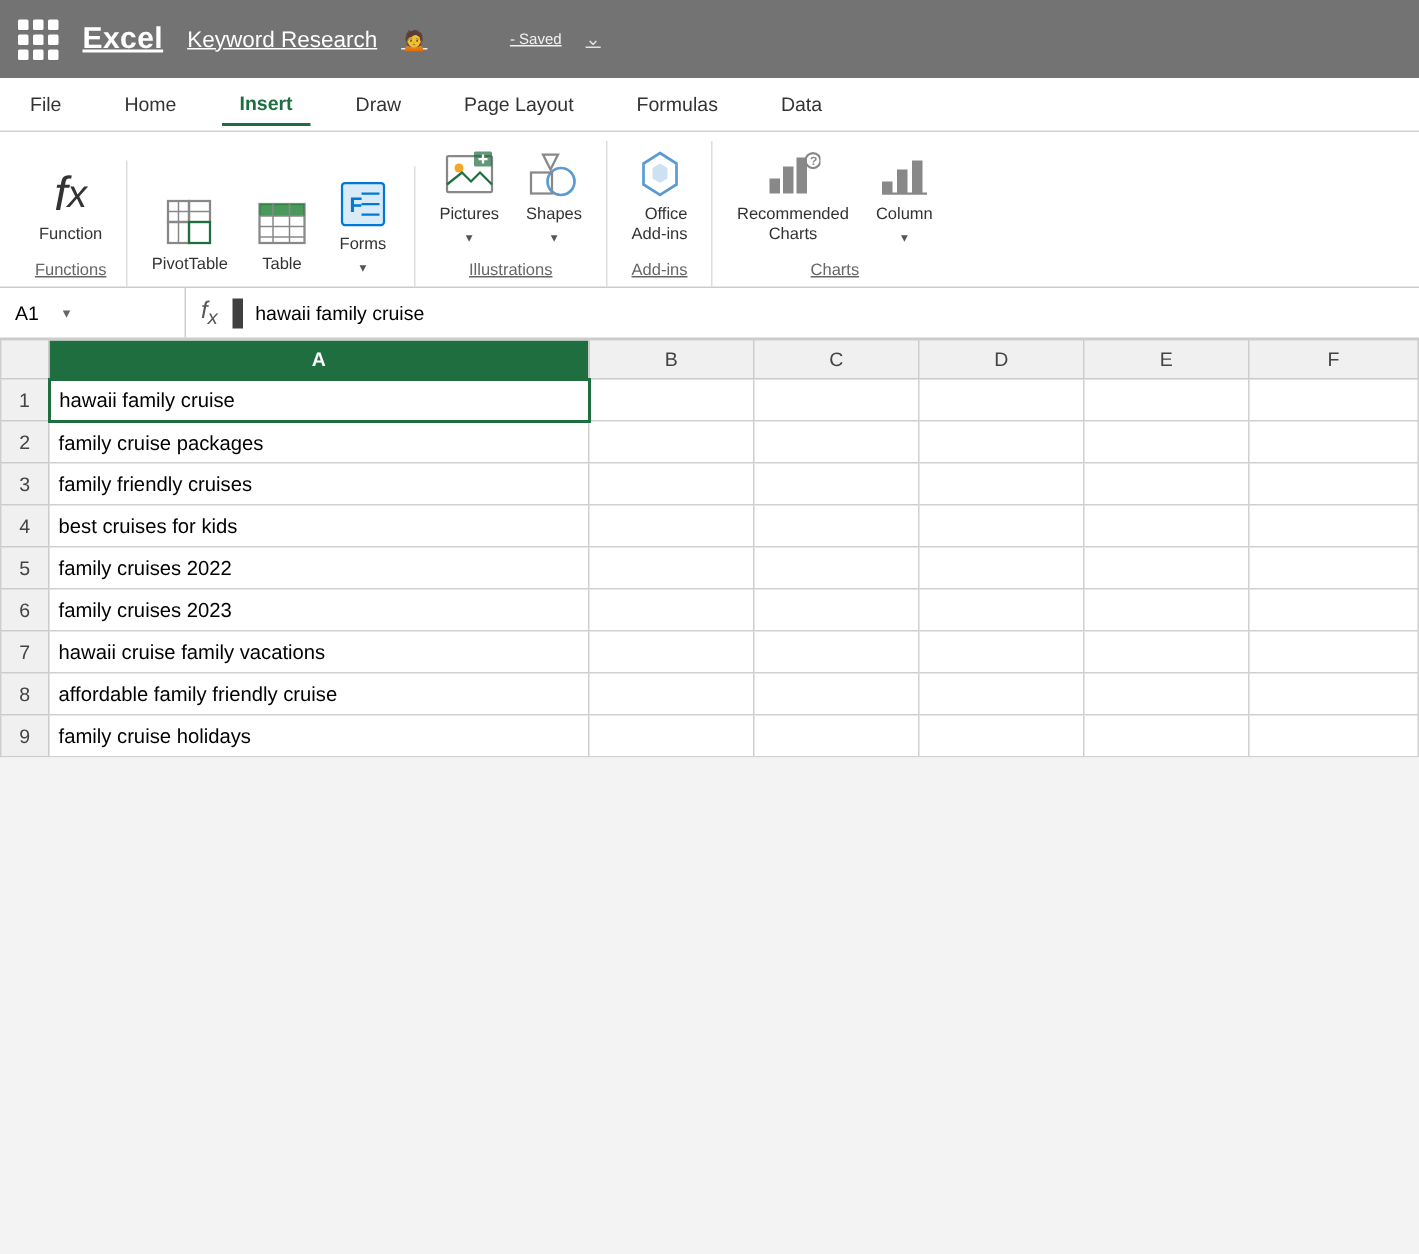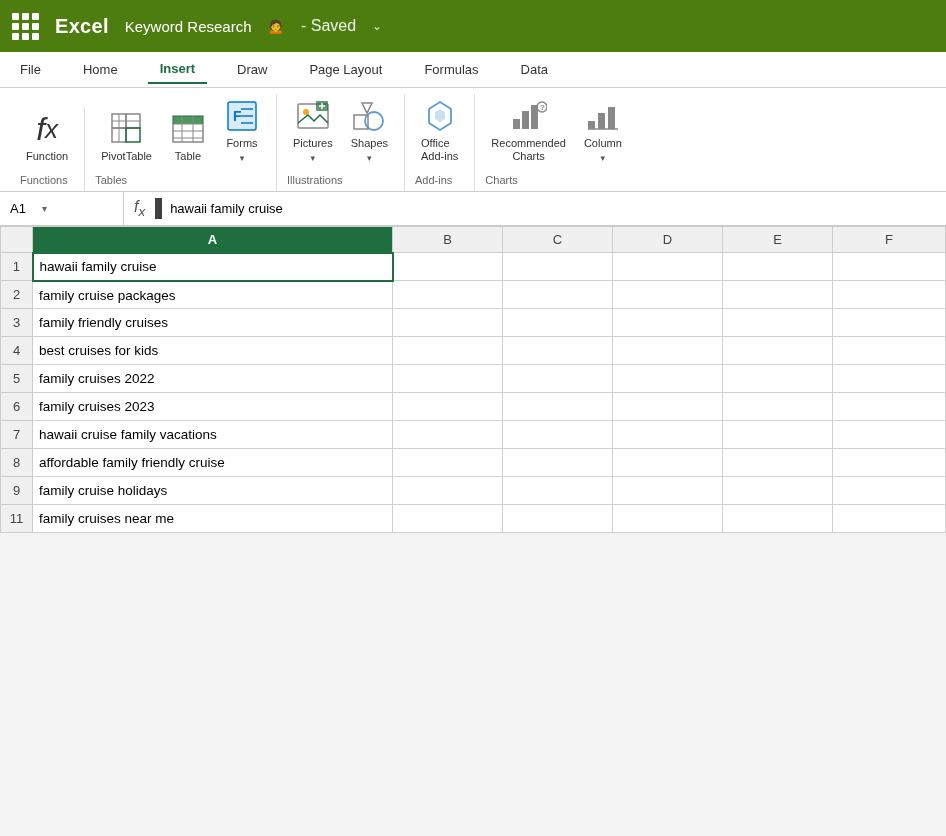--- a/index.html
+++ b/index.html
@@ -1,26 +1,27 @@
 <!DOCTYPE html>
 <html><head>
   <meta charset="utf-8">
   <style>
     * { box-sizing: border-box; margin: 0; padding: 0; }
     body { font-family: 'Segoe UI', Arial, sans-serif; background: #f3f3f3; width: 946px; overflow-x: hidden; }
 
     
     .title-bar {
-      background: #4d7c0f;
+      background: #737373;
       color: white;
       height: 52px;
       display: flex;
       align-items: center;
       padding: 0 12px;
       gap: 16px;
+      text-decoration: underline;
     }
     .app-grid-icon {
       display: grid;
       grid-template-columns: repeat(3, 7px);
       grid-template-rows: repeat(3, 7px);
       gap: 3px;
       cursor: pointer;
     }
     .app-grid-icon span {
       background: white;
@@ -37,22 +38,23 @@
       color: white;
       display: flex;
       align-items: center;
       gap: 16px;
     }
     .doc-title .collab-icon {
       font-size: 14px;
       opacity: 0.9;
     }
     .doc-title .saved {
-      font-size: 16px;
+      font-size: 10px;
       opacity: 0.9;
+      margin-left: 39px;
     }
     .doc-title .dropdown-arrow {
       font-size: 12px;
       opacity: 0.8;
     }
 
     
     .menu-bar {
       background: #fff;
       border-bottom: 1px solid #d0d0d0;
@@ -98,23 +100,25 @@
     .ribbon-group-items {
       display: flex;
       align-items: flex-end;
       gap: 6px;
       flex: 1;
       padding-bottom: 4px;
     }
     .ribbon-group-label {
       font-size: 11px;
       color: #666;
+      text-align: center;
       width: 100%;
       padding: 3px 0 5px;
       margin-top: auto;
+      text-decoration: underline;
     }
     .ribbon-btn {
       display: flex;
       flex-direction: column;
       align-items: center;
       gap: 3px;
       cursor: pointer;
       padding: 4px 6px;
       border-radius: 4px;
       min-width: 44px;
@@ -333,21 +337,20 @@
             <text x="8" y="22" font-size="14" font-weight="bold" fill="#0078d4">F</text>
             <line x1="16" y1="10" x2="28" y2="10" stroke="#0078d4" stroke-width="1.5"></line>
             <line x1="16" y1="17" x2="28" y2="17" stroke="#0078d4" stroke-width="1.5"></line>
             <line x1="16" y1="24" x2="28" y2="24" stroke="#0078d4" stroke-width="1.5"></line>
           </svg>
         </div>
         <div class="label">Forms</div>
         <div class="caret">▾</div>
       </div>
     </div>
-    <div class="ribbon-group-label">Tables</div>
   </div>
 
   <div class="ribbon-group">
     <div class="ribbon-group-items">
 
       <div class="ribbon-btn">
         <div class="icon">
           <svg width="34" height="34" viewBox="0 0 34 34">
             <rect x="2" y="5" width="30" height="24" rx="1" fill="none" stroke="#888" stroke-width="1.5"></rect>
             <circle cx="10" cy="13" r="3" fill="#f5a623"></circle>
@@ -378,21 +381,21 @@
 
   <div class="ribbon-group">
     <div class="ribbon-group-items">
       <div class="ribbon-btn">
         <div class="icon">
           <svg width="34" height="34" viewBox="0 0 34 34">
             <polygon points="17,3 28,10 28,24 17,31 6,24 6,10" fill="none" stroke="#5b9bd5" stroke-width="1.8"></polygon>
             <polygon points="17,10 22,13 22,20 17,23 12,20 12,13" fill="#5b9bd5" opacity="0.3"></polygon>
           </svg>
         </div>
-        <div class="label" style="text-align:left;">Office<br>Add-ins</div>
+        <div class="label" style="text-align:right;">Office<br>Add-ins</div>
       </div>
     </div>
     <div class="ribbon-group-label">Add-ins</div>
   </div>
 
   <div class="ribbon-group">
     <div class="ribbon-group-items">
 
       <div class="ribbon-btn">
         <div class="icon">
@@ -533,24 +536,15 @@
         </tr>
         <tr>
           <td class="row-header">9</td>
           <td class="cell col-A">family cruise holidays</td>
           <td class="cell"></td>
           <td class="cell"></td>
           <td class="cell"></td>
           <td class="cell"></td>
           <td class="cell"></td>
         </tr>
-        <tr>
-          <td class="row-header">11</td>
-          <td class="cell col-A">family cruises near me</td>
-          <td class="cell"></td>
-          <td class="cell"></td>
-          <td class="cell"></td>
-          <td class="cell"></td>
-          <td class="cell"></td>
-        </tr>
       </tbody>
   </table>
 </div>
 
 </body></html>

